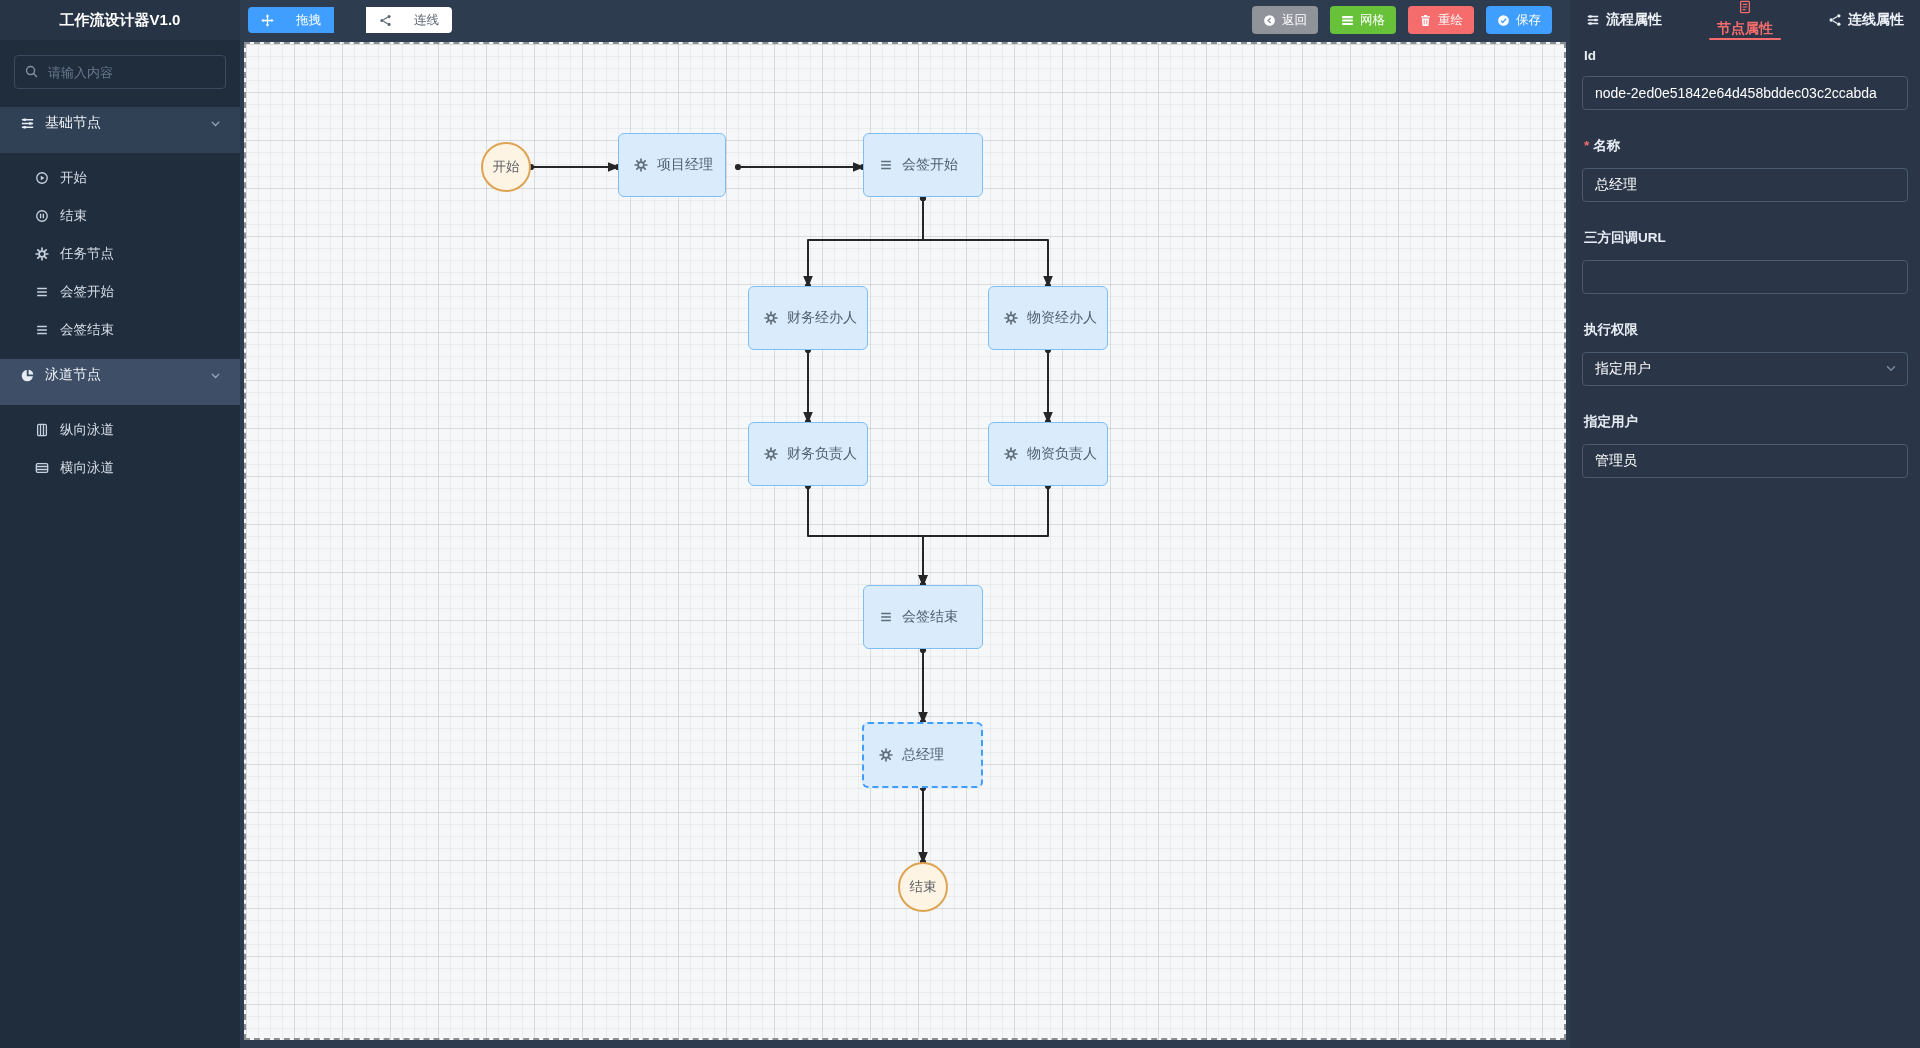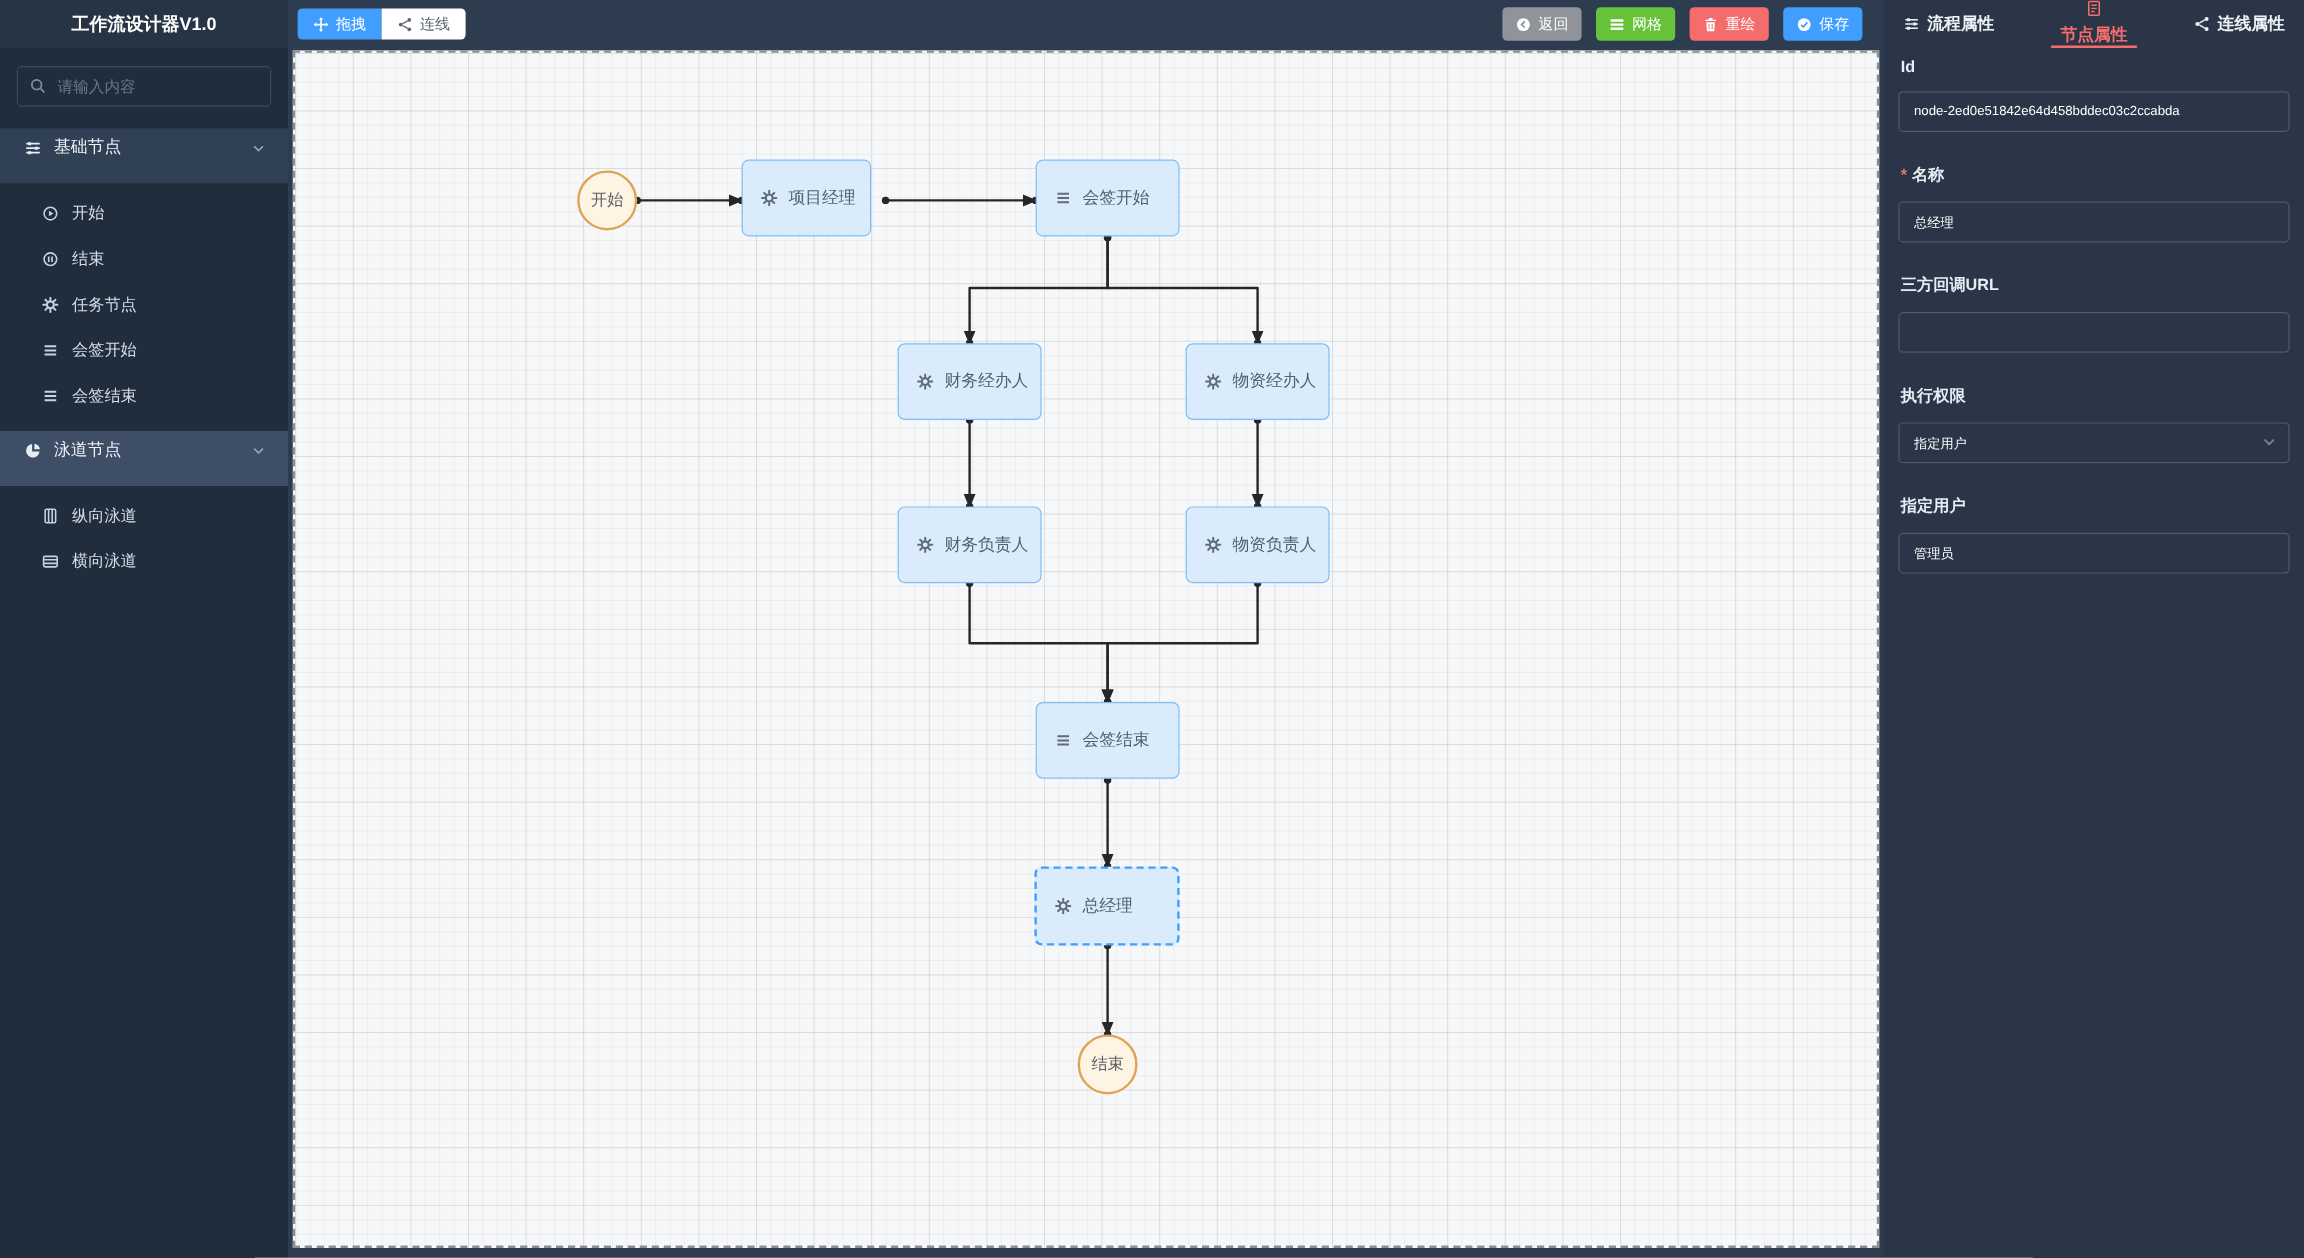--- a/index.html
+++ b/index.html
@@ -32,24 +32,24 @@
   .menu-group-header .g-icon { color:#e8edf4; }
   .menu-items { background:#1f2d3d; padding:6px 0 10px 0; }
   .menu-item { height:38px; display:flex; align-items:center; padding-left:35px; color:#d8dee8;
                font-size:13.5px; cursor:pointer; }
   .menu-item .m-icon { color:#c8d2de; margin-right:11px; }
 
   
   .main { position:absolute; left:240px; right:350px; top:0; bottom:0; background:#2e3c50; z-index:1; }
   .toolbar { height:40px; display:flex; align-items:center; padding:0 18px 0 8px; }
   .mode-group { display:flex; }
-  .mode-btn { height:26px; padding:0 13px; font-size:12.5px; display:flex; align-items:center; gap:6px;
+  .mode-btn { height:26px; padding:0 13px; font-size:12.5px; display:flex; align-items:center; gap:22px;
               cursor:pointer; background:#ffffff; color:#5a6472; }
   .mode-btn:first-child { border-radius:4px 0 0 4px; }
-  .mode-btn:last-child { border-radius:0 4px 4px 0; }
+  .mode-btn:last-child { border-radius:0 4px 4px 0;margin-left:32px; }
   .mode-btn.active { background:#409EFF; color:#ffffff; }
   .actions { margin-left:auto; display:flex; gap:12px; }
   .action-btn { height:26px; padding:14px 11px; border-radius:4px; color:#ffffff; font-size:12.5px;
                 display:flex; align-items:center; gap:6px; cursor:pointer; border:none; }
 
   .canvas { position:absolute; left:4px; right:4px; top:42px; bottom:8px;
             background-color:#f6f7f8; border:2px dashed #8b8f94; overflow:hidden;
             background-image:
               linear-gradient(rgba(0,0,0,0.07) 1px, transparent 1px),
               linear-gradient(90deg, rgba(0,0,0,0.07) 1px, transparent 1px),
@@ -74,21 +74,21 @@
          height:40px; position:relative; cursor:pointer; }
   .tab.active { color:#F56C6C;flex-direction:column; }
   .tab.active::after { content:""; position:absolute; left:-8px; right:-8px; bottom:0; height:2px;
                        background:#F56C6C; border-radius:1px; }
   .panel-body { padding:8px 12px 0 12px; }
   .field { margin-bottom:27px; }
   .field > label { display:block; color:#e8edf4; font-size:13.5px; font-weight:bold; margin:0 0 13px 2px; }
   .field .star { color:#F56C6C; margin-right:4px; }
   .input-wrap { position:relative; }
   .p-input { width:100%; height:34px; background:transparent; border:1px solid #4a5a70; border-radius:4px;
-             color:#ffffff; font-size:11px; padding:0 12px; outline:none;
+             color:#ffffff; font-size:14px; padding:0 12px; outline:none;
              font-family:"Liberation Sans","DejaVu Sans",sans-serif; }
   .sel-chev { position:absolute; right:10px; top:9px; color:#7a8aa0; pointer-events:none; }
 </style>
 </head>
 <body>
 
 <div class="sidebar">
   <div class="sidebar-title">工作流设计器V1.0</div>
   <div class="search-wrap">
     <span class="icon search-icon">

